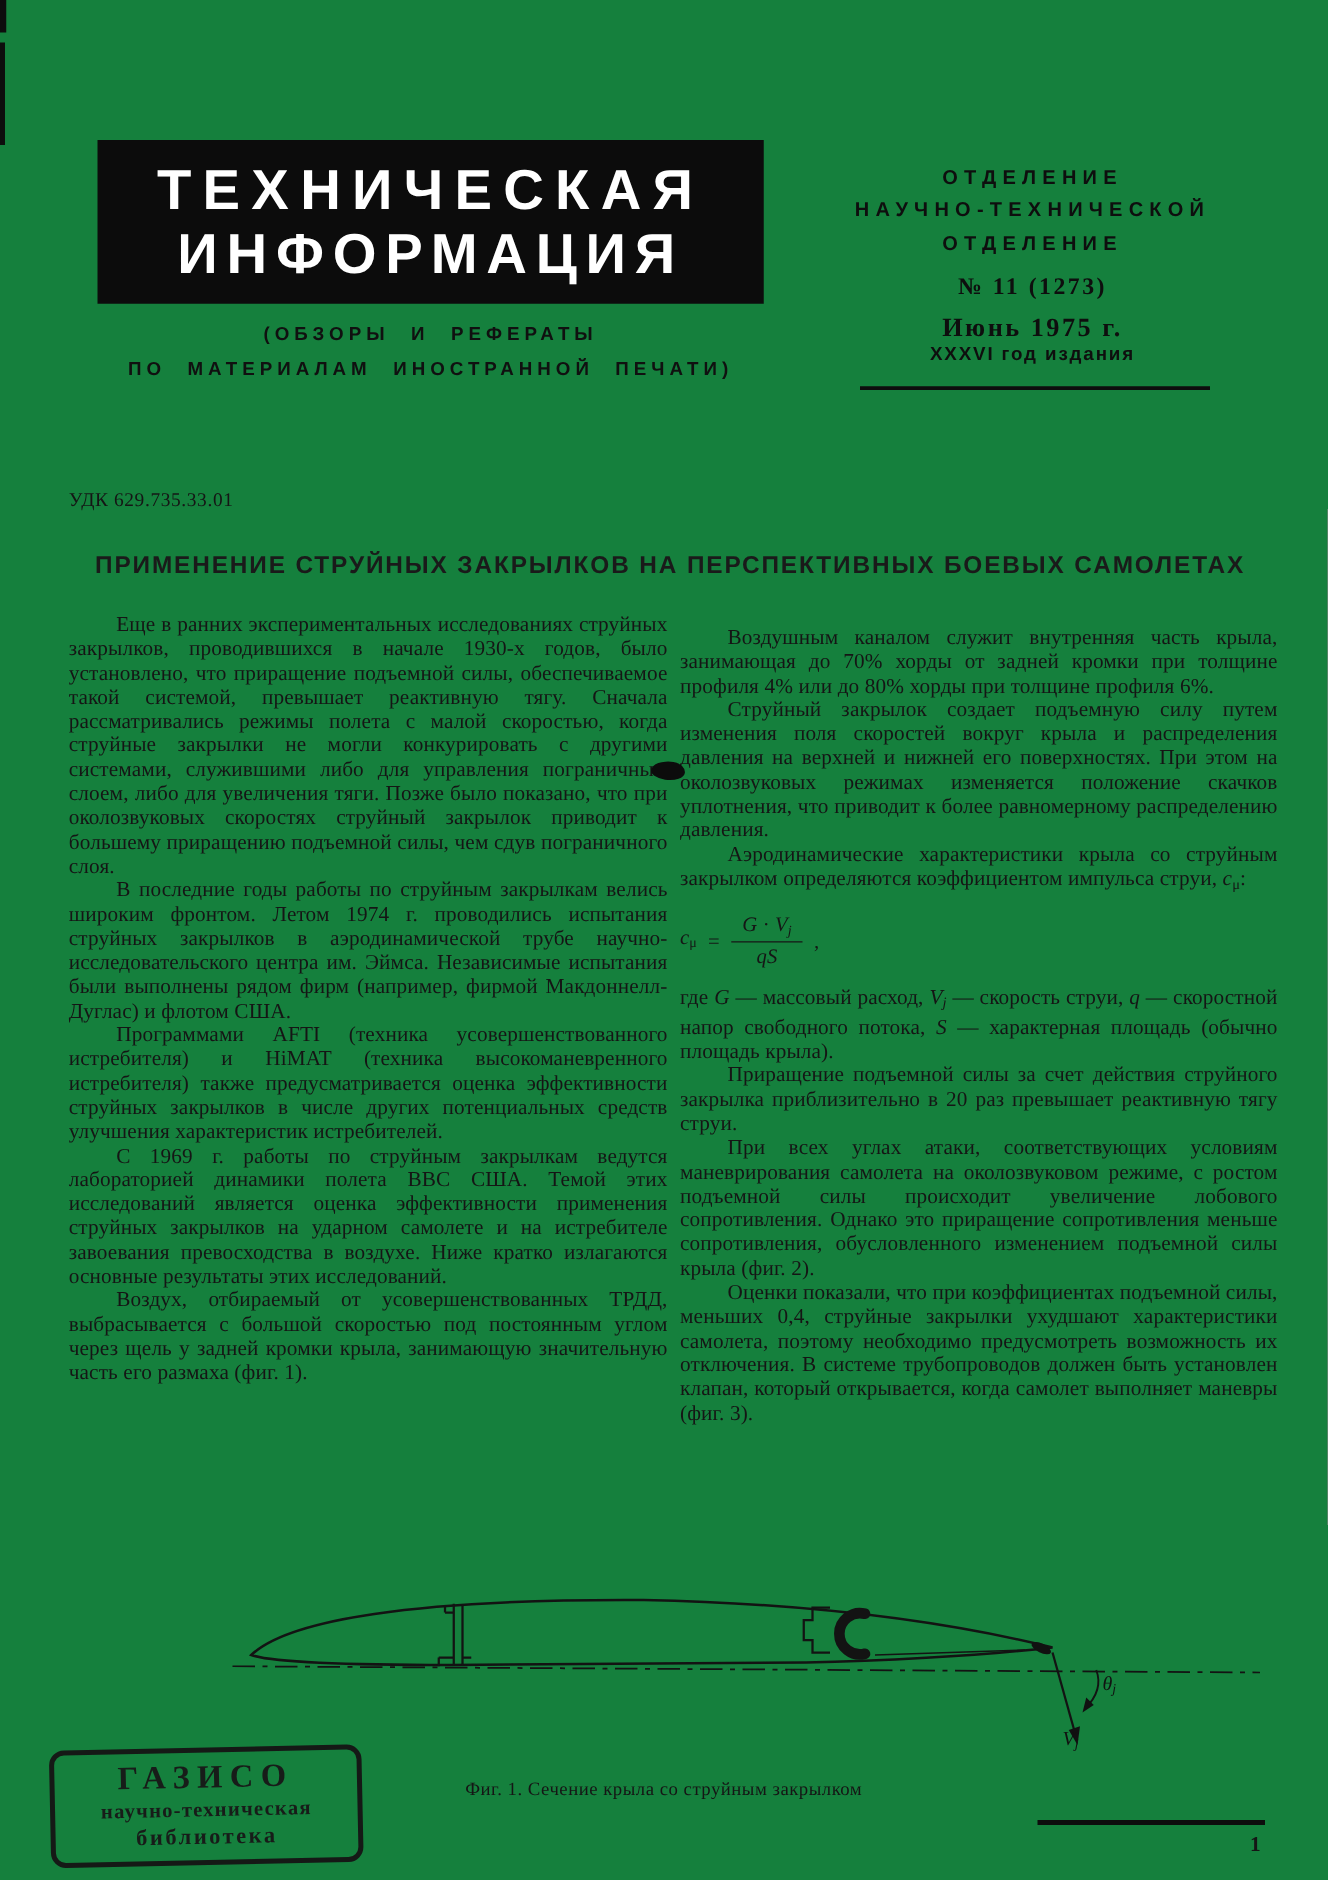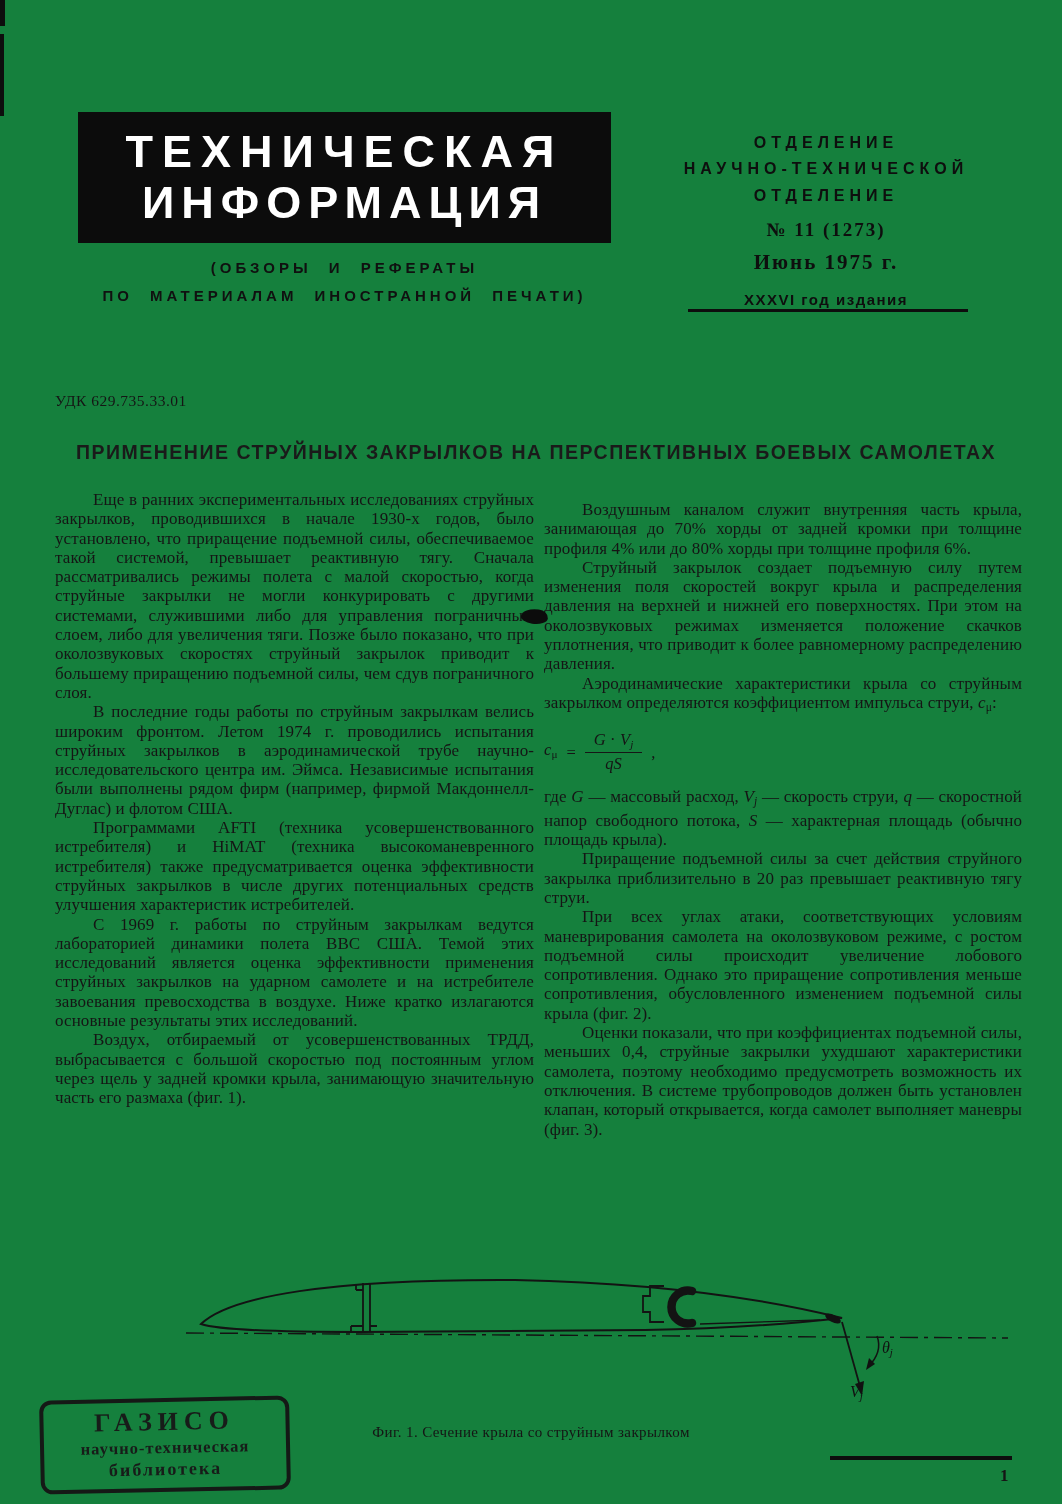--- a/index.html
+++ b/index.html
@@ -27,21 +27,21 @@
     font-size:15px; letter-spacing:4px; word-spacing:9px; line-height:1.85; color:#101010;
   }
   
   .issue{
     left:676px; top:130px; width:300px; text-align:center; color:#0e0e0e;
     font-family:"Liberation Sans","DejaVu Sans",sans-serif; font-weight:bold;
   }
   .issue .dept{font-size:16px; letter-spacing:5px; line-height:1.65; white-space:nowrap;}
   .issue .num{font-family:"Liberation Serif","DejaVu Serif",serif; font-size:19px; letter-spacing:2px; margin-top:10px;}
   .issue .date{font-family:"Liberation Serif","DejaVu Serif",serif; font-size:21px; letter-spacing:2px; margin-top:9px;}
-  .issue .edition{font-size:15px; letter-spacing:1.5px; margin-top:16px;}
+  .issue .edition{font-size:15px; letter-spacing:1.5px; margin-top:0;}
   .issue-rule{left:688px; top:309px; width:280px; height:3px; background:#0d0d0d;}
   
   .udc{left:55px; top:392px; font-size:15.5px; letter-spacing:.5px;}
   .article-title{
     left:36px; top:441px; width:1000px; text-align:center;
     font-family:"Liberation Sans","DejaVu Sans",sans-serif; font-weight:bold;
     font-size:19.5px; letter-spacing:1.5px; color:#1a1a1a; white-space:nowrap;
   }
   .col{width:479px; font-size:17px; line-height:19.3px; text-align:justify; letter-spacing:.1px;}
   .col-left{left:55px; top:490px;}

